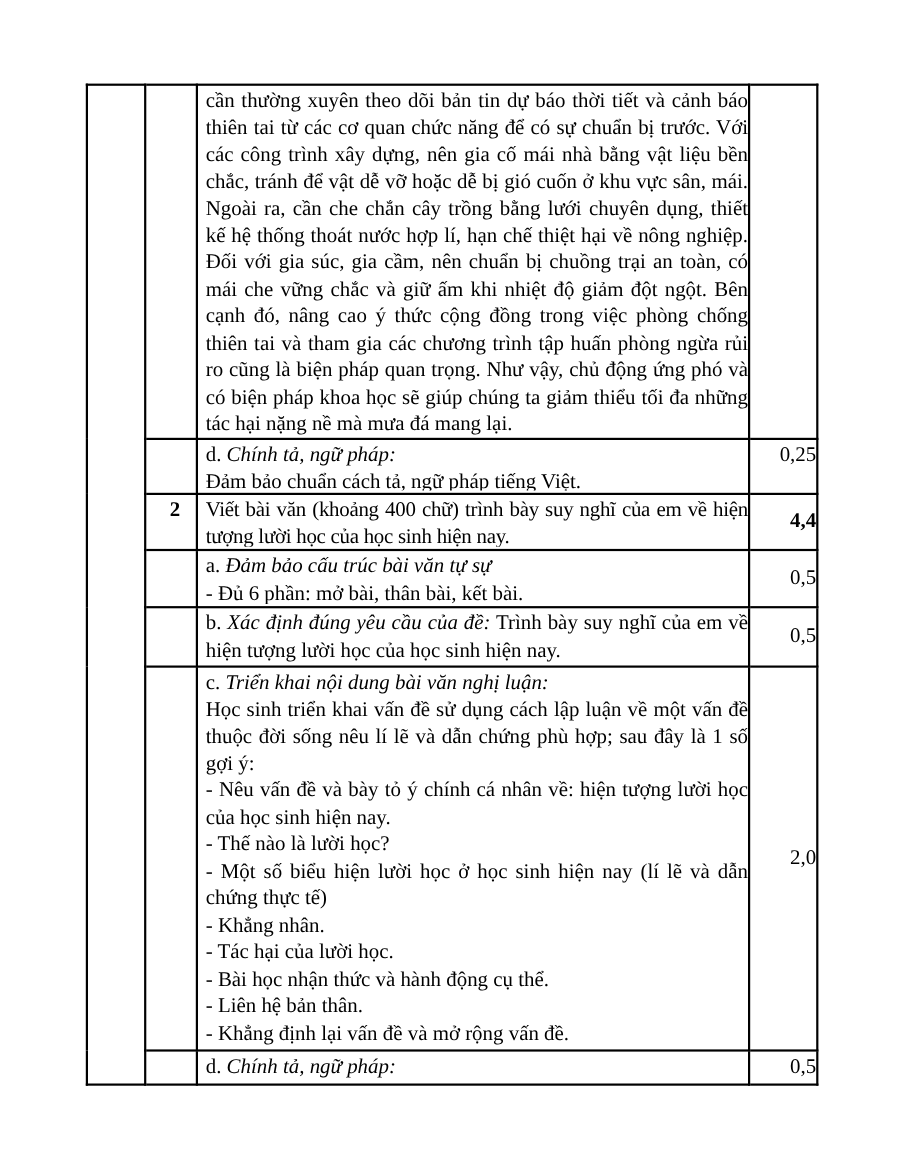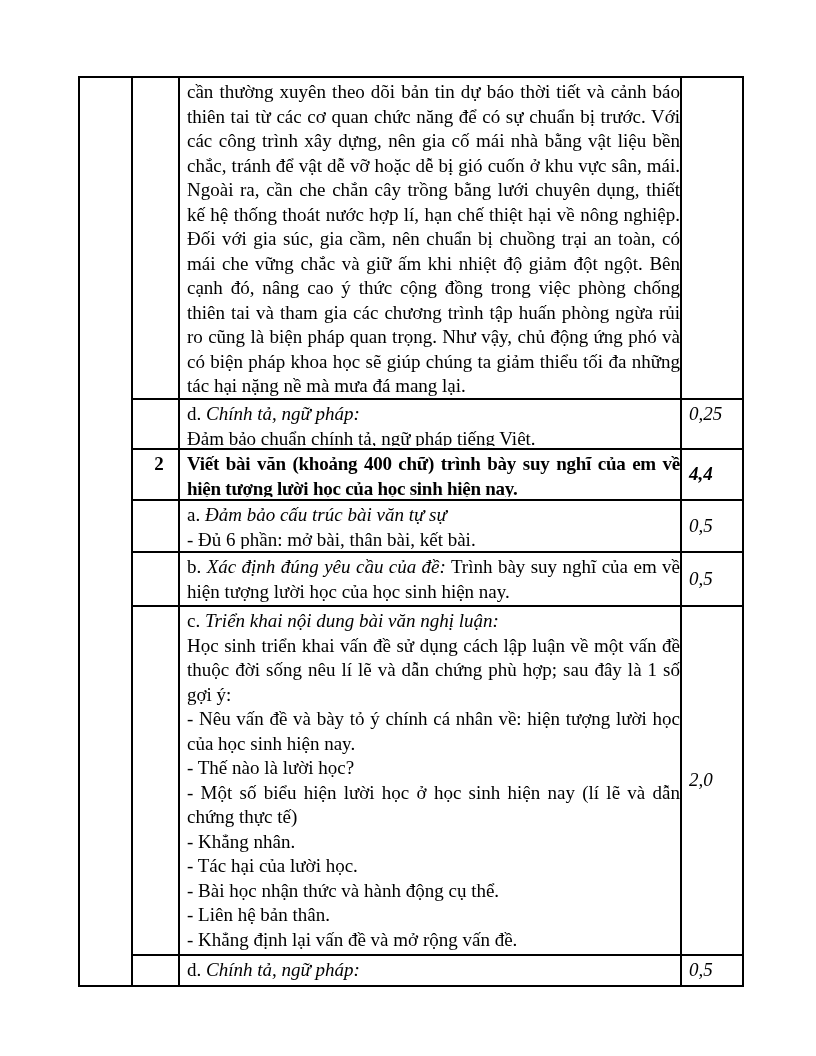--- a/index.html
+++ b/index.html
@@ -38,31 +38,30 @@
     line-height: 24.5px;
     overflow: hidden;
   }
   td.qcol {
     text-align: center;
     vertical-align: middle;
     padding: 0;
     font-weight: bold;
   }
   td.score {
-    text-align: left;
+    text-align: right;
     padding: 2px 2px;
-    font-style: italic;
   }
   td.score.mid { vertical-align: middle; }
   td.score.bold { font-weight: bold; }
   .cellbox { overflow: hidden; }
   .just { text-align: justify; }
   .it { font-style: italic; }
   .prompt {
-    font-weight: bold;
+    font-weight: normal;
     letter-spacing: -0.25px;
     text-align: justify;
   }
   .line { text-align: justify; }
 </style>
 </head>
 <body>
 
 <div class="page">
 
@@ -82,21 +81,21 @@
         <div class="cellbox just" style="height:316px">cần thường xuyên theo dõi bản tin dự báo thời tiết và cảnh báo thiên tai từ các cơ quan chức năng để có sự chuẩn bị trước. Với các công trình xây dựng, nên gia cố mái nhà bằng vật liệu bền chắc, tránh để vật dễ vỡ hoặc dễ bị gió cuốn ở khu vực sân, mái. Ngoài ra, cần che chắn cây trồng bằng lưới chuyên dụng, thiết kế hệ thống thoát nước hợp lí, hạn chế thiệt hại về nông nghiệp. Đối với gia súc, gia cầm, nên chuẩn bị chuồng trại an toàn, có mái che vững chắc và giữ ấm khi nhiệt độ giảm đột ngột. Bên cạnh đó, nâng cao ý thức cộng đồng trong việc phòng chống thiên tai và tham gia các chương trình tập huấn phòng ngừa rủi ro cũng là biện pháp quan trọng. Như vậy, chủ động ứng phó và có biện pháp khoa học sẽ giúp chúng ta giảm thiểu tối đa những tác hại nặng nề mà mưa đá mang lại.</div>
       </td>
       <td class="score"></td>
     </tr>
 
     <tr style="height:48px">
       <td></td>
       <td>
         <div class="cellbox" style="height:44px">
           <div class="line"><span>d. </span><span class="it">Chính tả, ngữ pháp:</span></div>
-          <div class="line">Đảm bảo chuẩn chính tả, ngữ pháp tiếng Việt.</div>
+          <div class="line">Đảm bảo chuẩn cách tả, ngữ pháp tiếng Việt.</div>
         </div>
       </td>
       <td class="score">0,25</td>
     </tr>
 
     <tr style="height:49px">
       <td class="qcol">2</td>
       <td>
         <div class="cellbox prompt" style="height:45px">Viết bài văn (khoảng 400 chữ) trình bày suy nghĩ của em về hiện tượng lười học của học sinh hiện nay.</div>
       </td>

